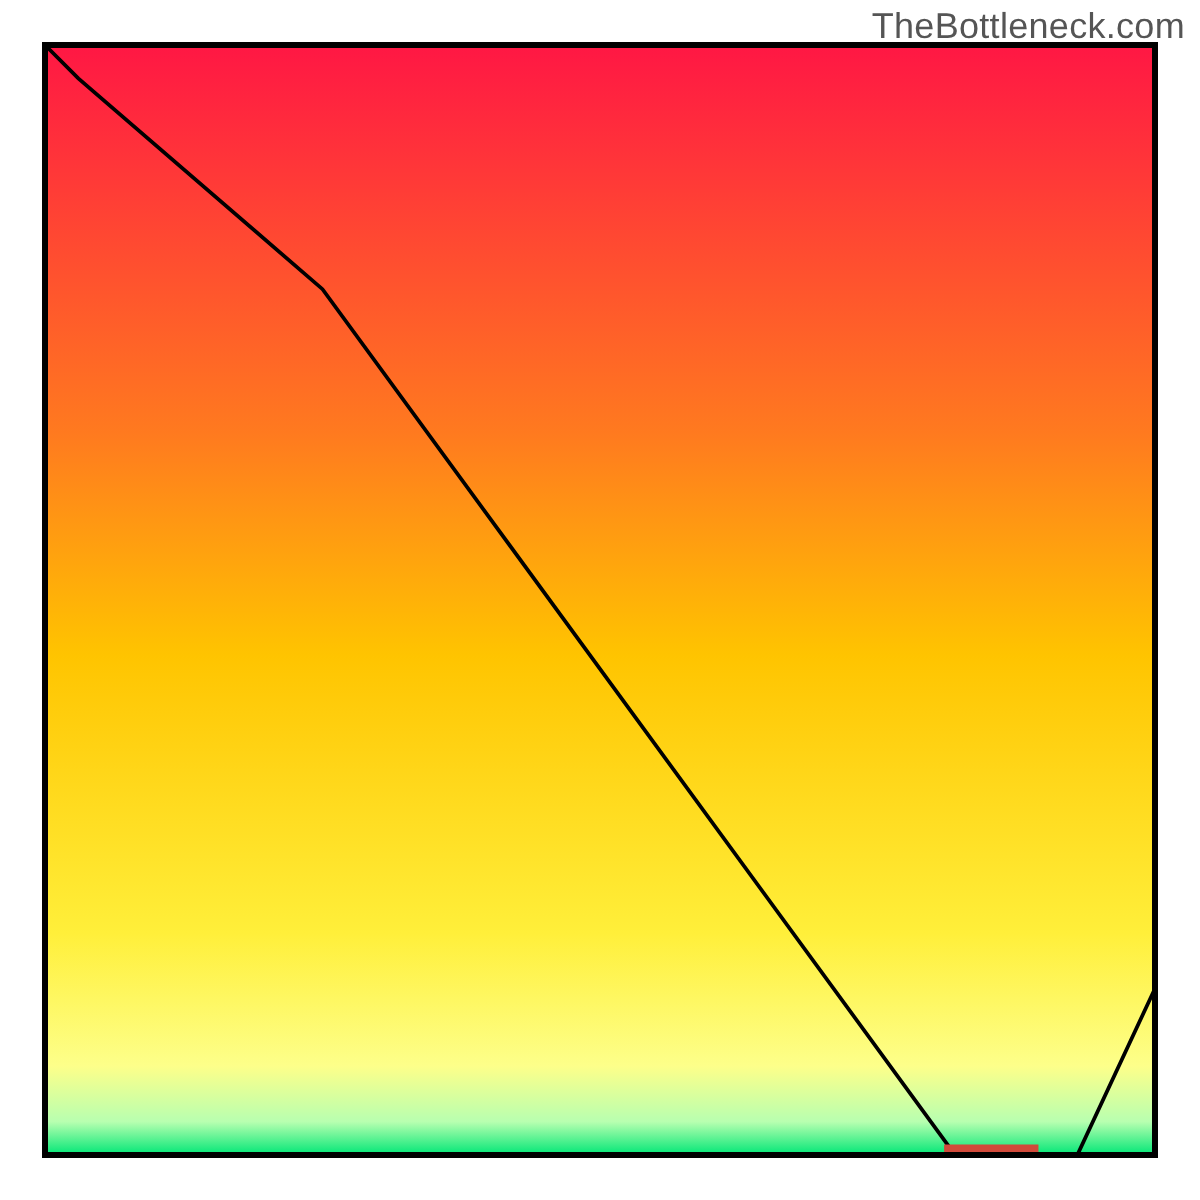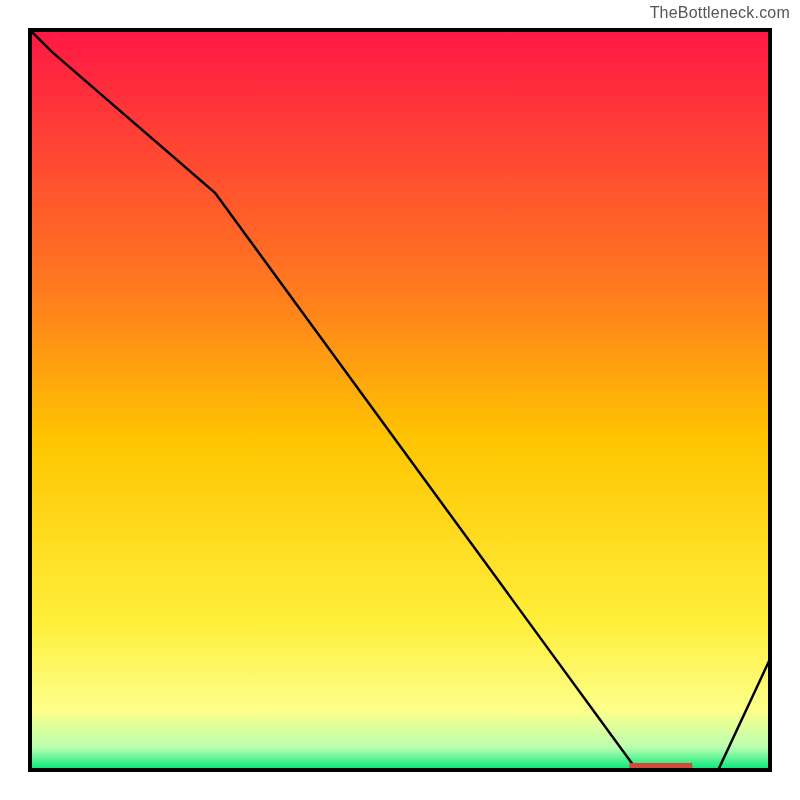--- a/index.html
+++ b/index.html
@@ -13,21 +13,21 @@
   #stage {
     position: relative;
     width: 800px;
     height: 800px;
   }
   #watermark {
     position: absolute;
     top: 4px;
     right: 10px;
     color: #555;
-    font-size: 16px;
+    font-size: 24px;
     font-weight: 400;
     letter-spacing: 0.2px;
   }
 </style>
 </head>
 <body>
 
 <div id="stage">
   <svg id="chart-svg" width="800" height="800" viewBox="0 0 800 800">
     <defs>

